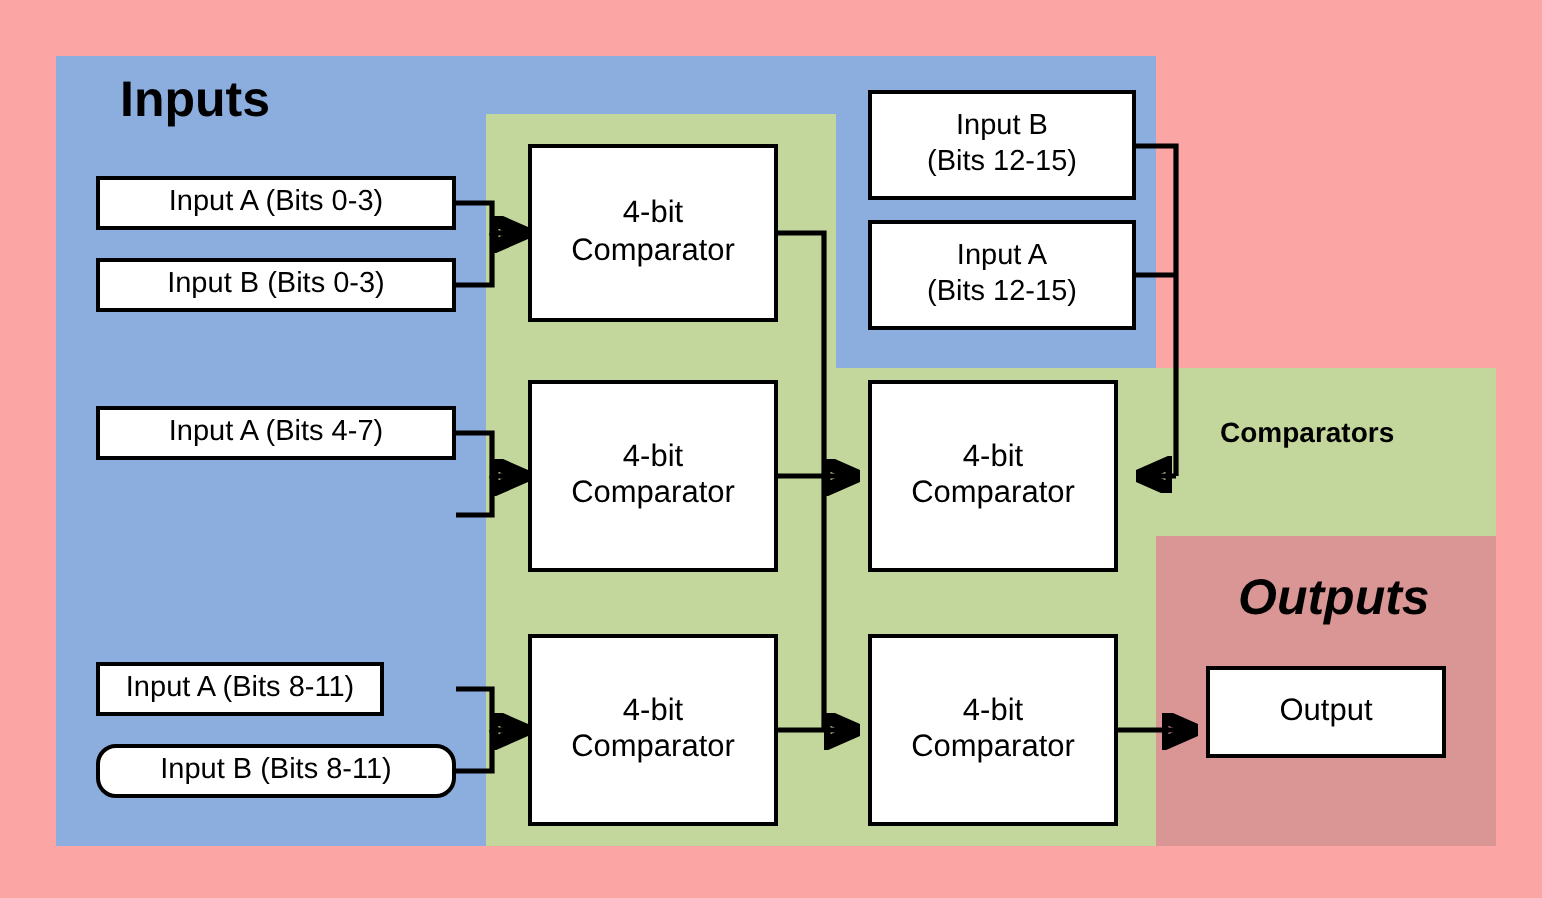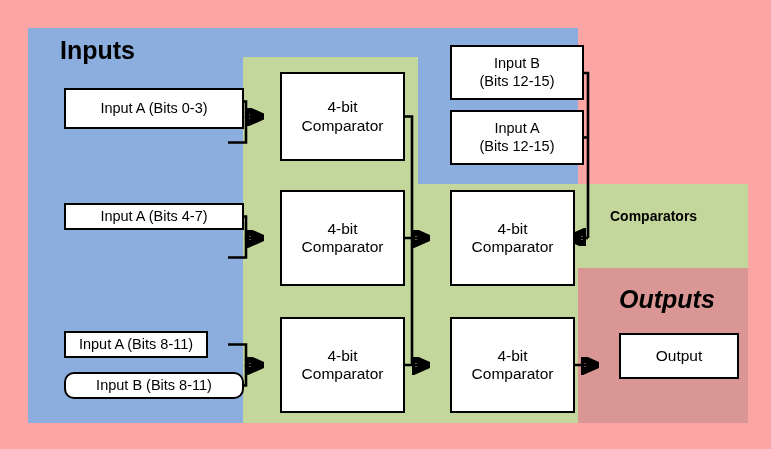--- a/index.html
+++ b/index.html
@@ -60,30 +60,29 @@
     position: absolute;
     box-sizing: border-box;
     background: #ffffff;
     border: 2.6px solid #000000;
     display: flex;
     align-items: center;
     justify-content: center;
     text-align: center;
     color: #000000;
     line-height: 1.18;
-    margin-left: 16px;
   }
   .io-box       { font-size: 14.5px; }
   .io-box-2line { font-size: 14.5px; flex-direction: column; }
   .comp-box     { font-size: 15.5px; flex-direction: column; }
   .out-box      { font-size: 15.5px; }
   .comp-box span, .io-box-2line span { display: block; }
 
   
-  #in-a-0-3   { left: 48px; top: 88px;  width: 180px; height: 41px; }
+  #in-a-0-3   { left: 48px; top: 88px;  width: 180px; height: 27px; }
   #in-b-0-3   { left: 48px; top: 129px; width: 180px; height: 27px; }
   #in-a-4-7   { left: 48px; top: 203px; width: 180px; height: 27px; }
   #in-b-4-7   { left: 48px; top: 244px; width: 180px; height: 27px; }
   #in-a-8-11  { left: 48px; top: 331px; width: 144px; height: 27px; }
   #in-b-8-11  { left: 48px; top: 372px; width: 180px; height: 27px; border-radius: 10px; }
 
   
   #in-b-12-15 { left: 434px; top: 45px;  width: 134px; height: 55px; }
   #in-a-12-15 { left: 434px; top: 110px; width: 134px; height: 55px; }
 
@@ -146,20 +145,23 @@
     <path d="M559,365 L597,365" marker-end="url(#arrow-r)"></path>
   </svg>
 
   <div class="region-title" id="title-inputs">Inputs</div>
   <div class="region-title" id="title-comparators">Comparators</div>
   <div class="region-title" id="title-outputs">Outputs</div>
 
   <div class="box io-box" id="in-a-0-3">
     <span>Input A (Bits 0-3)</span>
   </div>
+  <div class="box io-box" id="in-b-0-3">
+    <span>Input B (Bits 0-3)</span>
+  </div>
   <div class="box io-box" id="in-a-4-7">
     <span>Input A (Bits 4-7)</span>
   </div>
   <div class="box io-box" id="in-a-8-11">
     <span>Input A (Bits 8-11)</span>
   </div>
   <div class="box io-box" id="in-b-8-11">
     <span>Input B (Bits 8-11)</span>
   </div>
 

